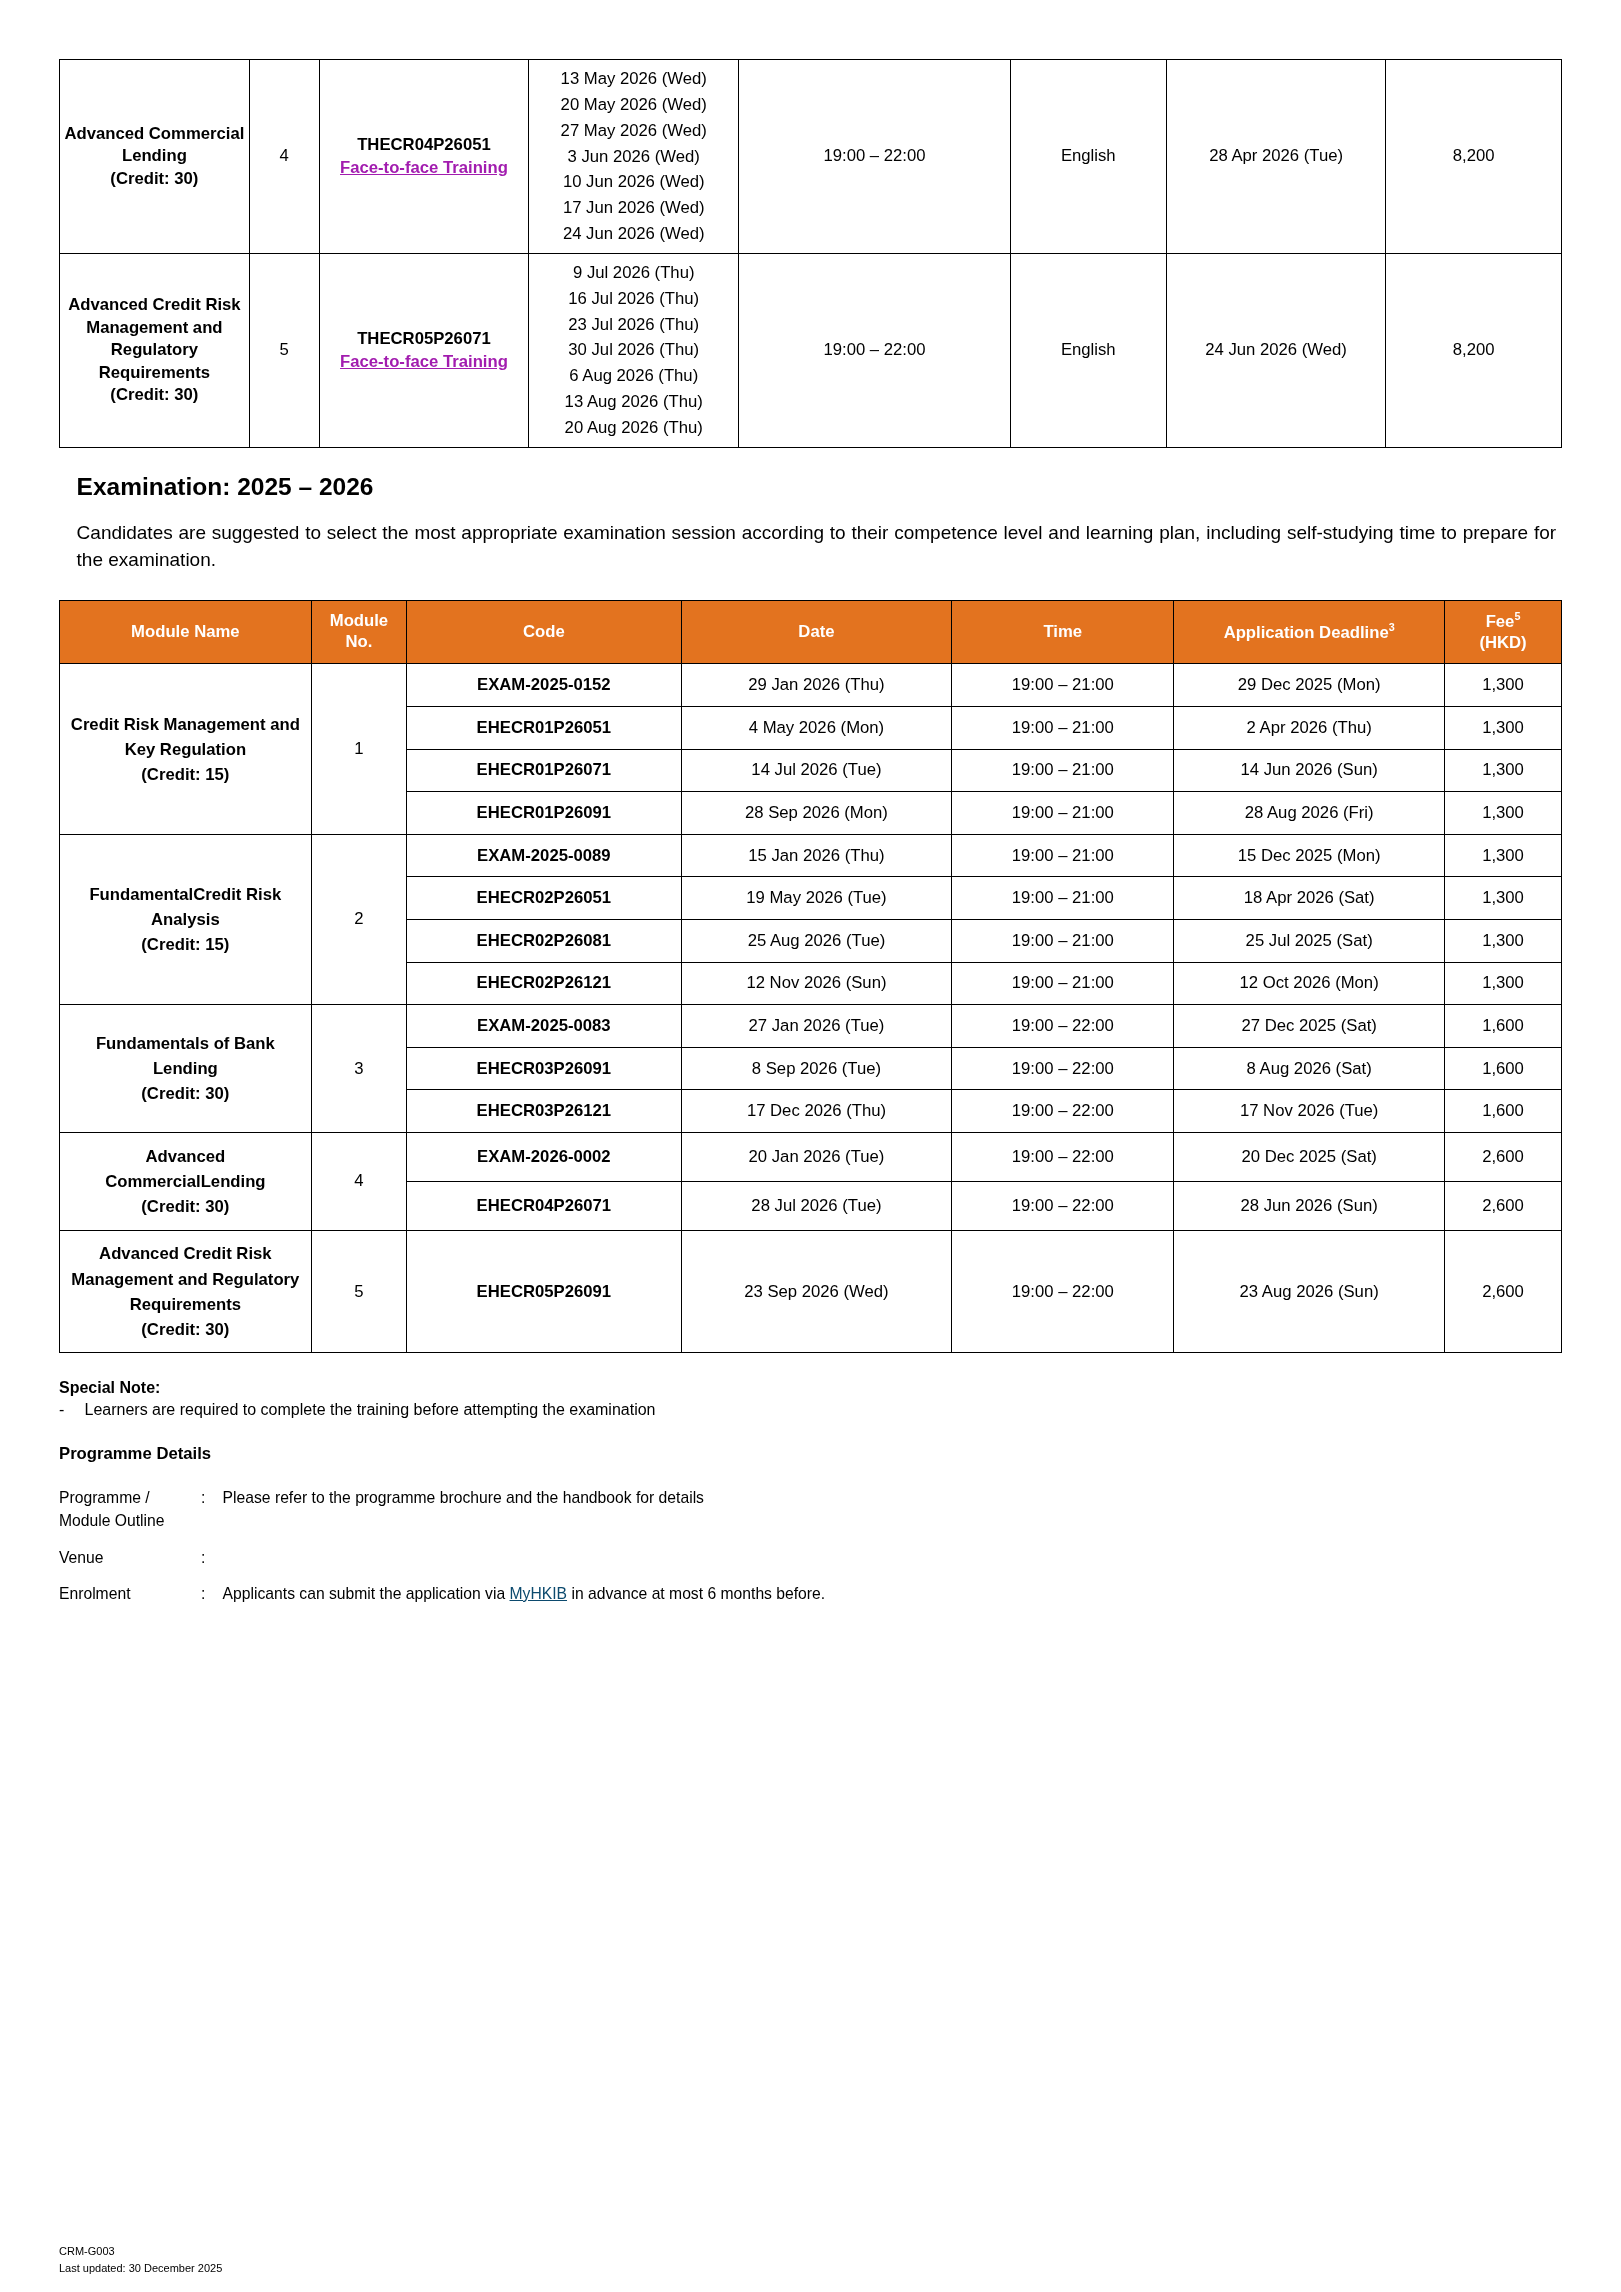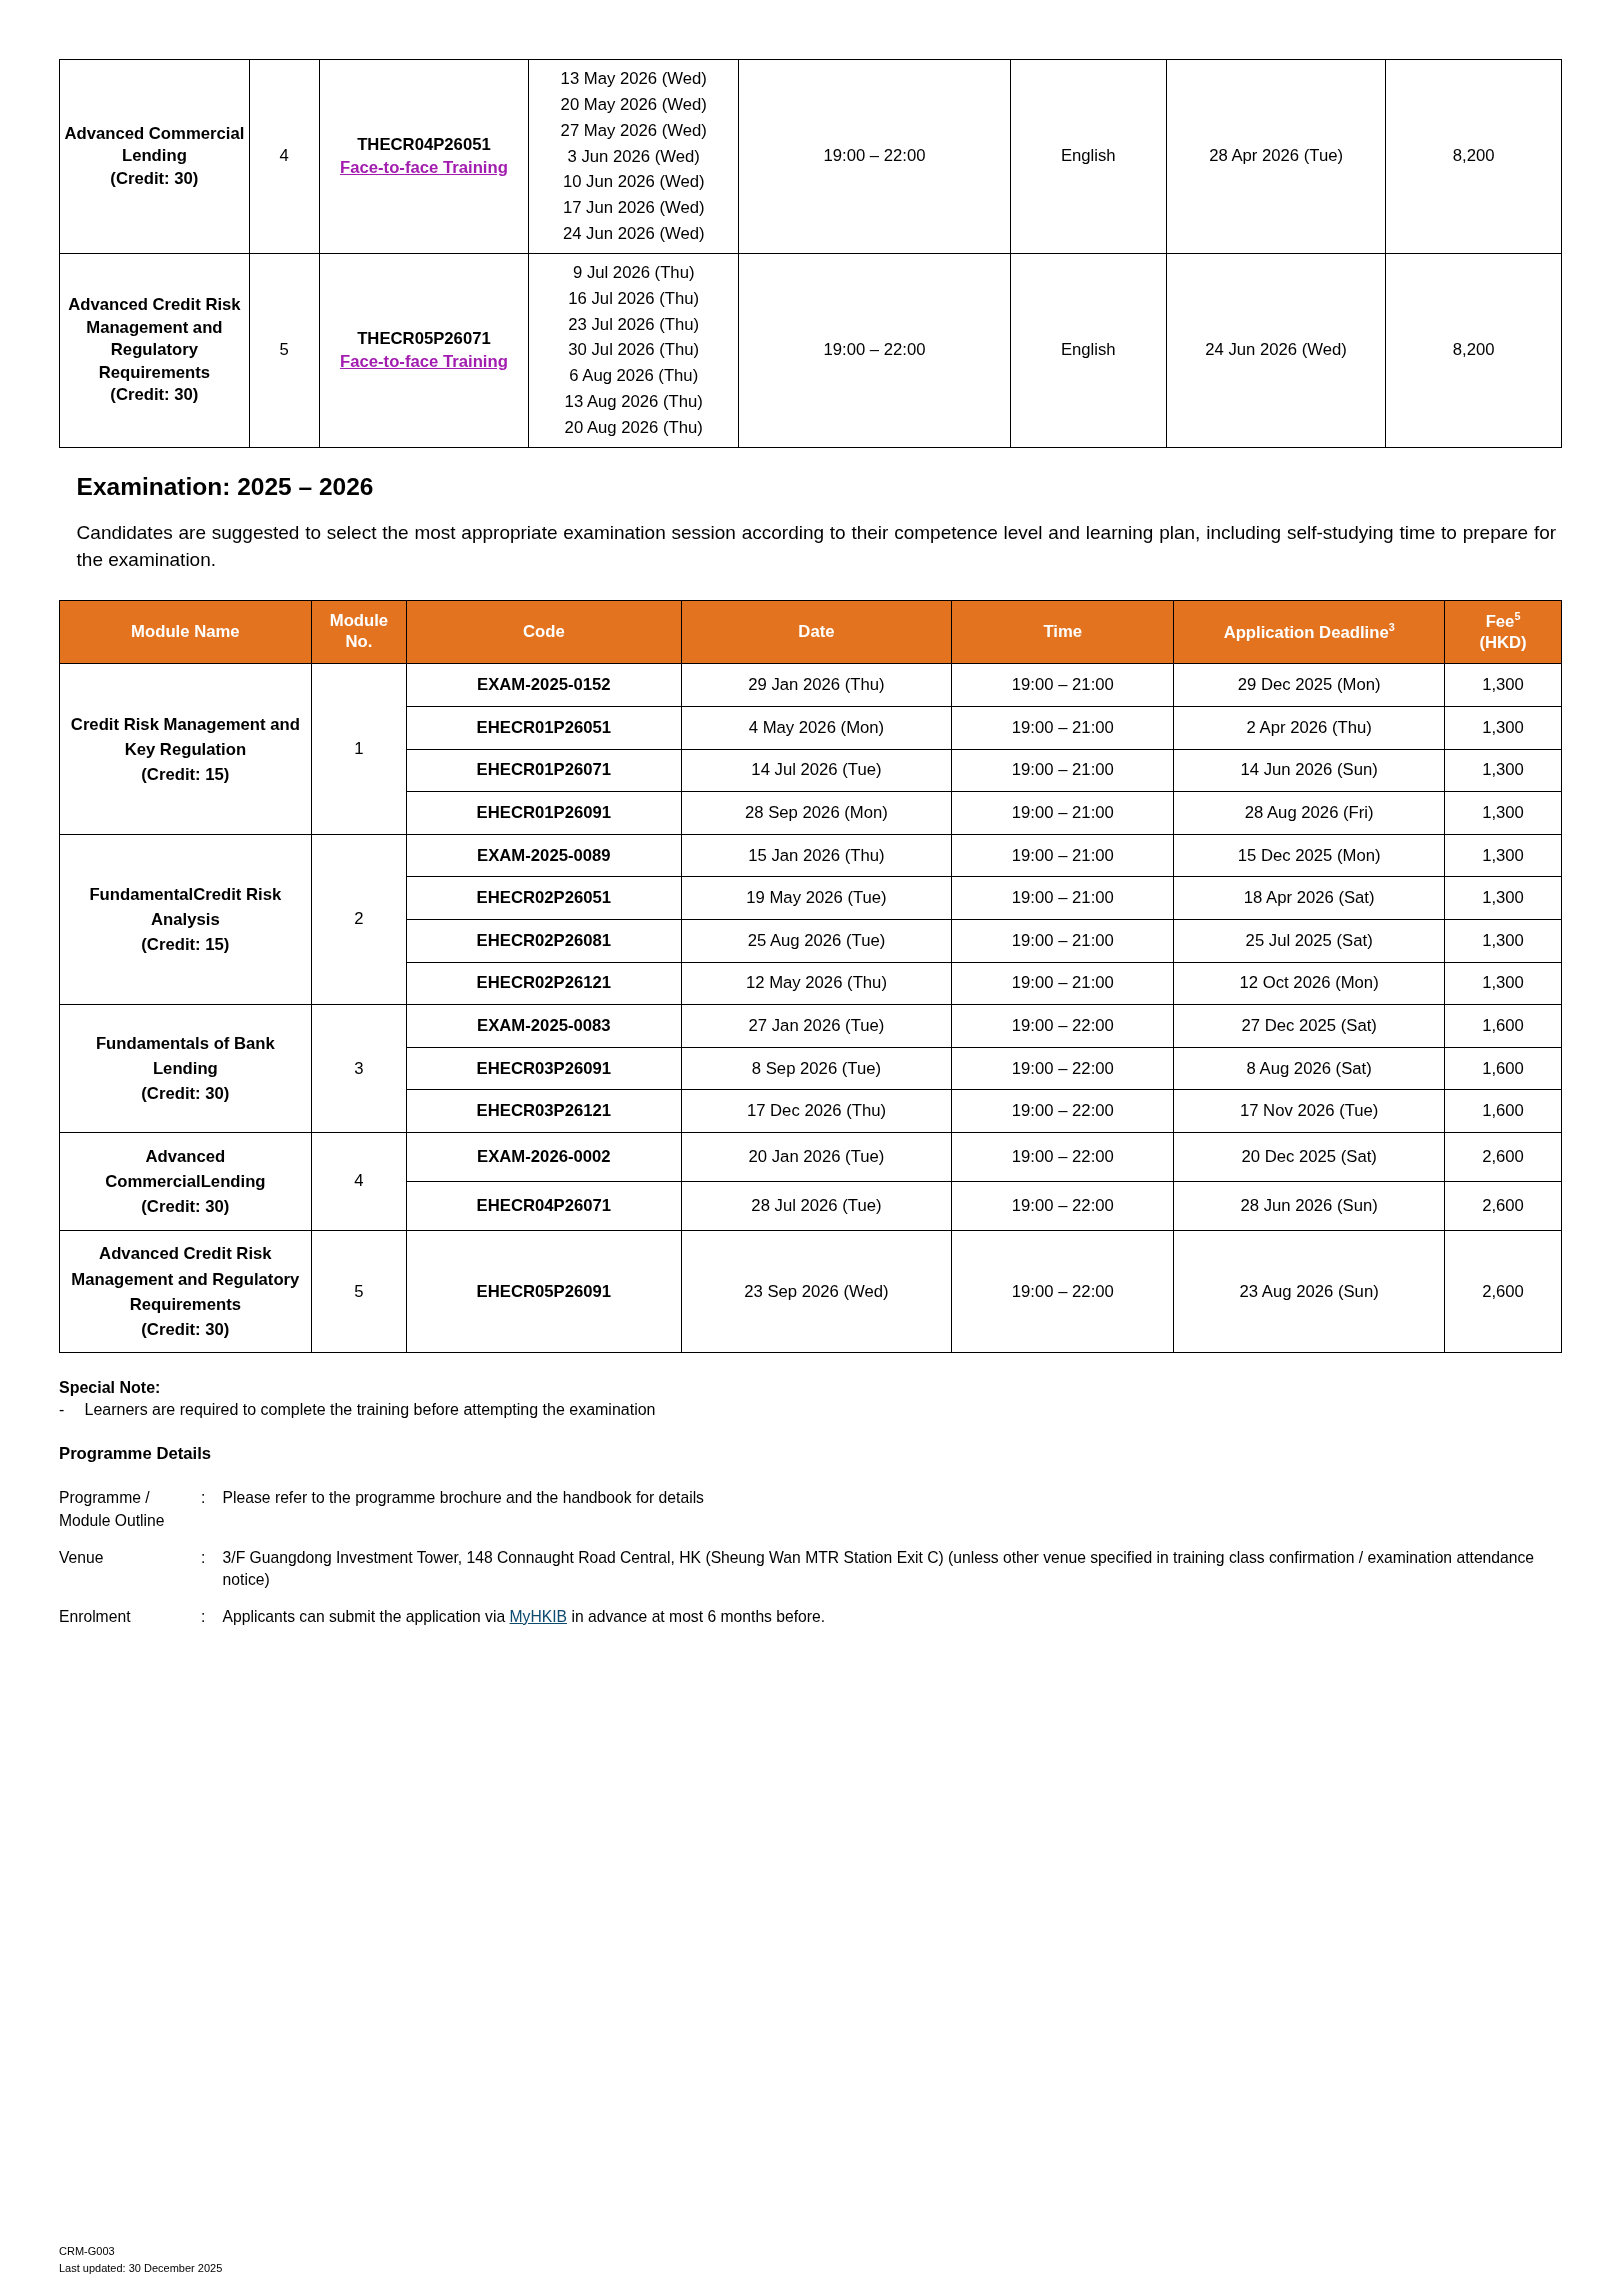--- a/index.html
+++ b/index.html
@@ -224,21 +224,21 @@
       </tr>
       <tr>
         <td class="code">EHECR02P26081</td>
         <td>25 Aug 2026 (Tue)</td>
         <td>19:00 – 21:00</td>
         <td>25 Jul 2025 (Sat)</td>
         <td>1,300</td>
       </tr>
       <tr>
         <td class="code">EHECR02P26121</td>
-        <td>12 May 2026 (Thu)</td>
+        <td>12 Nov 2026 (Sun)</td>
         <td>19:00 – 21:00</td>
         <td>12 Oct 2026 (Mon)</td>
         <td>1,300</td>
       </tr>
 
       <tr>
         <td class="name" rowspan="3" style="white-space:pre-line;">Fundamentals of Bank Lending
 (Credit: 30)</td>
         <td rowspan="3">3</td>
         <td class="code">EXAM-2025-0083</td>
@@ -306,21 +306,20 @@
 
     <div class="detail-row">
       <div class="detail-label">Programme  /  Module Outline</div>
       <div class="detail-colon">:</div>
       <div class="detail-value">Please refer to the programme brochure and the handbook for details</div>
     </div>
 
     <div class="detail-row">
       <div class="detail-label">Venue</div>
       <div class="detail-colon">:</div>
-      <div class="detail-value">3/F Guangdong Investment Tower, 148 Connaught Road Central, HK (Sheung Wan MTR Station Exit C) (unless other venue specified in training class confirmation / examination attendance notice)</div>
     </div>
 
     <div class="detail-row">
       <div class="detail-label">Enrolment</div>
       <div class="detail-colon">:</div>
       <div class="detail-value">
         <span>Applicants can submit the application via </span><a href="#">MyHKIB</a><span> in advance at most 6 months before.</span>
       </div>
     </div>
   </div>

